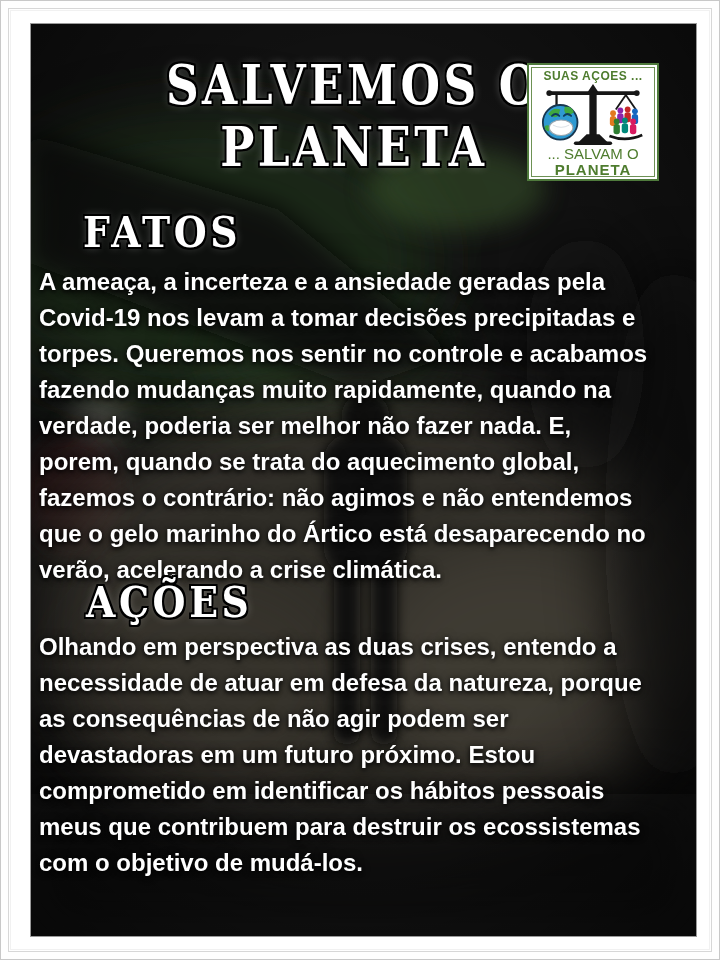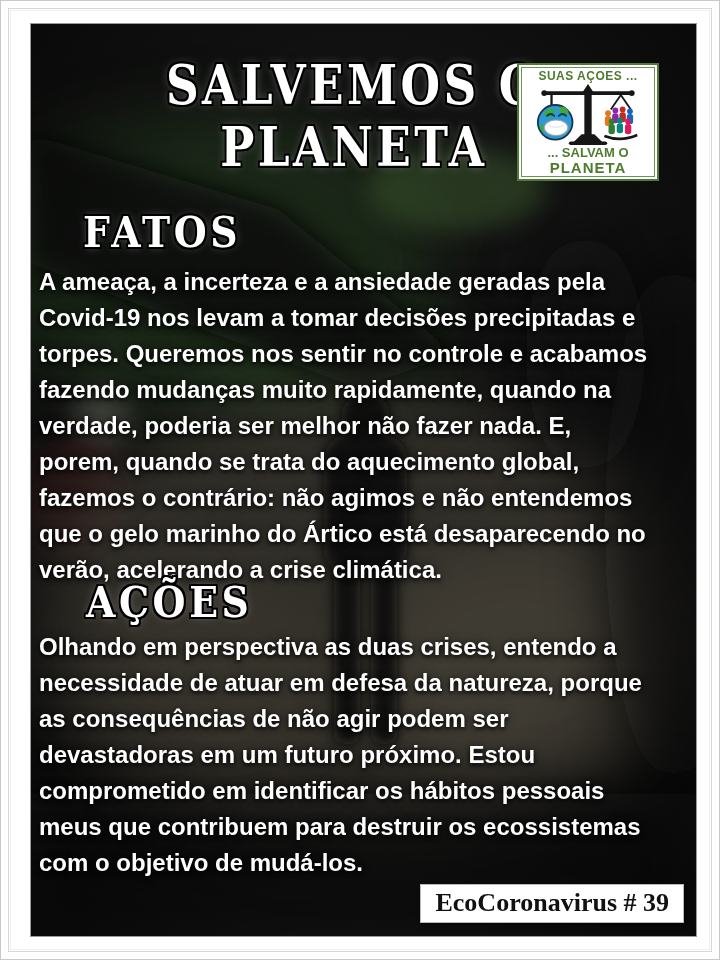--- a/index.html
+++ b/index.html
@@ -60,32 +60,32 @@
     font-weight:bold;
     font-size:24px;line-height:36px;
     white-space:pre-line;
     text-shadow:0 2px 4px rgba(0,0,0,.9), 0 0 8px rgba(0,0,0,.55);
   }
   .par-fatos{top:240px;}
   .par-acoes{top:605px;}
 
   .logo-card{
     position:absolute;top:39px;right:37px;
-    width:142px;height:118px;
+    width:132px;height:118px;
     background:#ffffff;
     border:2px solid #4f7a3c;
     box-sizing:border-box;
     display:flex;flex-direction:column;align-items:center;
     padding-top:4px;
   }
   .logo-card::before{
     content:"";position:absolute;inset:2px;border:1px solid #6d9154;pointer-events:none;
   }
   .logo-top{font-size:12px;font-weight:bold;letter-spacing:.5px;}
-  .logo-bottom1{font-size:13px;font-weight:bold;margin-top:-2px;text-align:center;}
+  .logo-bottom1{font-size:15px;font-weight:normal;margin-top:-2px;text-align:center;}
   .logo-bottom2{font-size:15px;font-weight:bold;letter-spacing:1px;line-height:15px;}
   .logo-scale-svg{width:118px;height:62px;margin:1px 0 1px 0;}
 
   .badge{
     position:absolute;right:12px;bottom:13px;
     background:#ffffff;
     border:1px solid #b9b9b9;
     box-shadow:1px 2px 4px rgba(0,0,0,.55);
     color:#111;
     font-family:"Liberation Serif",serif;
@@ -221,16 +221,15 @@
 
     <h2 class="heading heading-acoes ornate">AÇÕES</h2>
     <p class="body-par par-acoes">Olhando em perspectiva as duas crises, entendo a
 necessidade de atuar em defesa da natureza, porque
 as consequências de não agir podem ser
 devastadoras em um futuro próximo. Estou
 comprometido em identificar os hábitos pessoais
 meus que contribuem para destruir os ecossistemas
 com o objetivo de mudá-los.</p>
 
-    <div class="badge">EcoCoronavirus # 39</div>
 
   </div>
 </div>
 
 </body></html>

